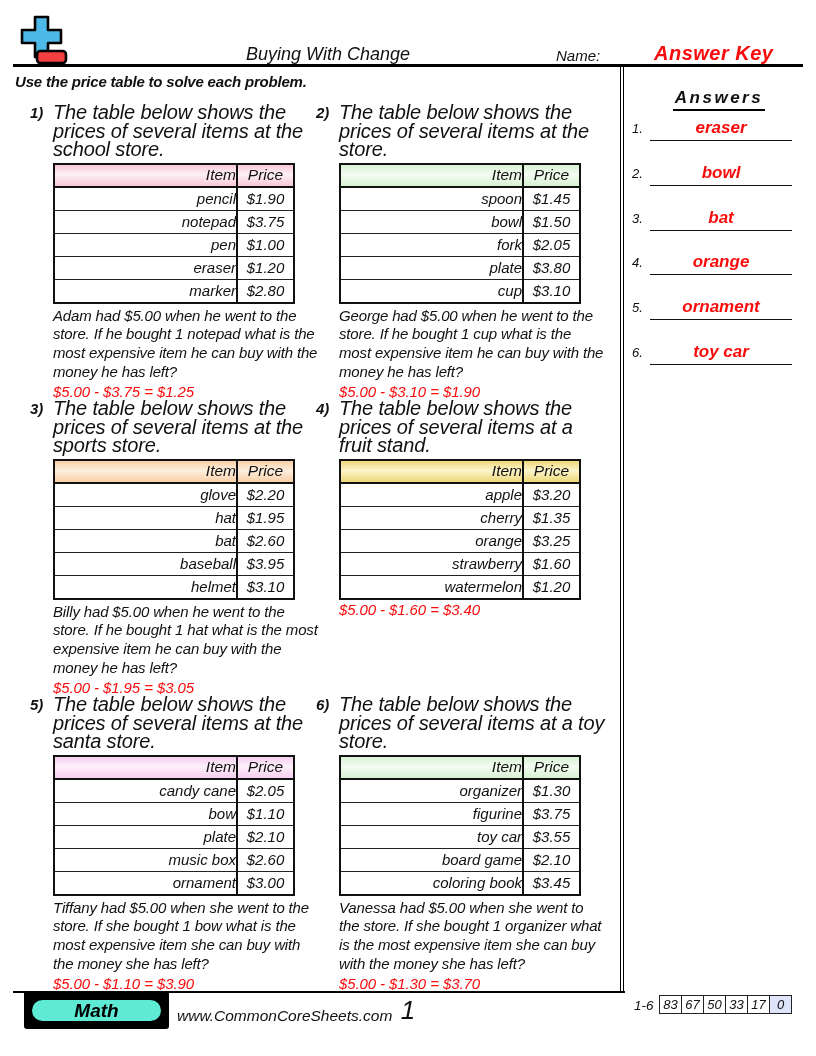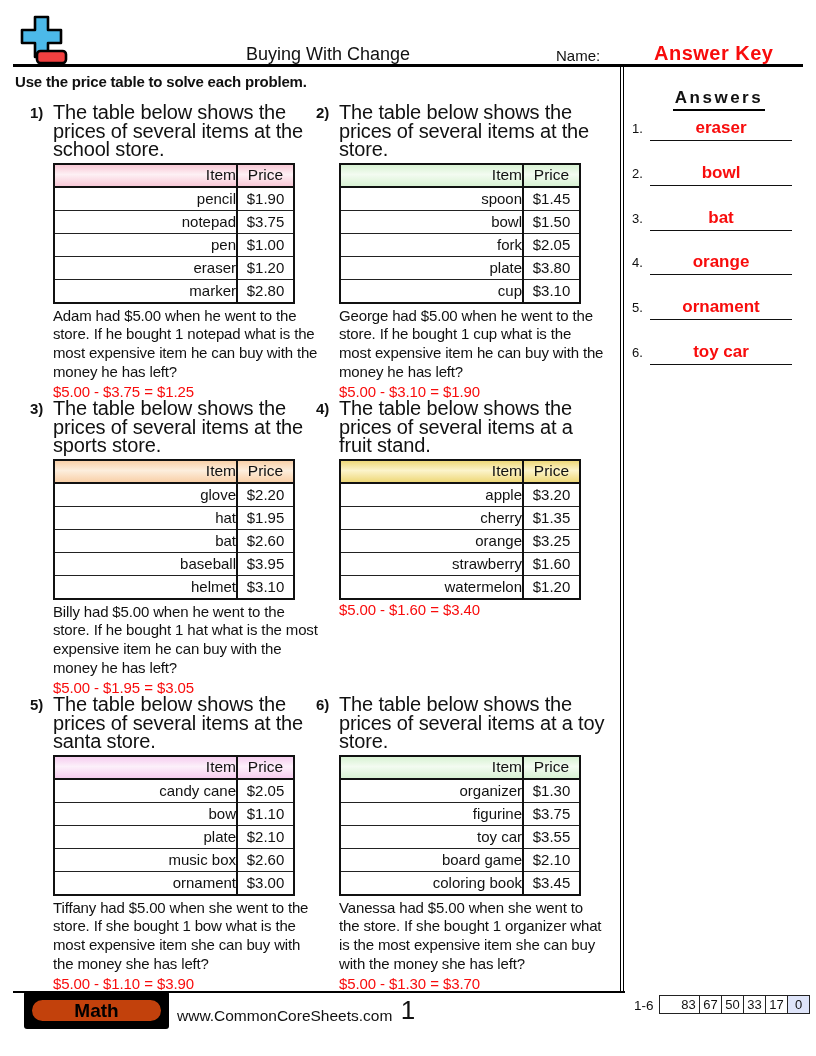--- a/index.html
+++ b/index.html
@@ -1,17 +1,17 @@
 <!DOCTYPE html>
 <html style="--red: #f80c0c;"><head>
 <meta charset="utf-8">
 <style>
   html,body{margin:0;padding:0;background:#fff;}
   .page{position:relative;width:816px;height:1056px;background:#fff;overflow:hidden;
-        font-family:"Liberation Sans","DejaVu Sans",sans-serif;color:#111;}
+        font-family:"Liberation Sans","DejaVu Sans",sans-serif;color:#111;font-style:italic;}
   .abs{position:absolute;}
 
   
   .logo{left:16px;top:12px;}
   .title{left:118px;top:44px;width:420px;text-align:center;font-size:18px;}
   .name-label{left:556px;top:47px;font-size:15px;}
   .answer-key{left:622px;top:42px;font-size:20px;font-weight:bold;color:var(--red);letter-spacing:.5px;margin-left:32px;}
   .header-rule{left:13px;top:64px;width:790px;height:3px;background:#000;}
   .instruction{left:15px;top:73px;font-size:15px;font-weight:bold;letter-spacing:-.2px;}
 
@@ -37,30 +37,30 @@
   .price-table th,.price-table td{border:1px solid #222;text-align:center;padding:0;
                font-size:15px;font-weight:normal;height:22px;overflow:hidden;}
   .price-table th{height:21px;border-bottom:2.5px solid #111;font-size:15.5px;}
   .price-table th:first-child,.price-table td:first-child{border-right:2px solid #111;text-align:right;}
   .story{font-size:15px;line-height:18.8px;margin-top:3px;width:266px;letter-spacing:-.15px;}
   .equation{font-size:15px;margin-top:1px;color:var(--red);letter-spacing:-.1px;}
 
   
   .footer-rule{left:13px;top:991px;width:612px;height:2px;background:#000;}
   .math-box{left:24px;top:991px;width:145px;height:38px;background:#000;border-radius:3px;}
-  .math-pill{position:absolute;left:6px;top:7px;right:6px;bottom:6px;background:#c2410c;
+  .math-pill{position:absolute;left:6px;top:7px;right:6px;bottom:6px;background:#5eead4;
              border:2.5px solid #000;border-radius:13px;display:flex;align-items:center;
              justify-content:center;font-weight:bold;font-size:19px;color:#000;}
   .website{left:177px;top:1007px;font-size:15.5px;}
   .pageno{left:300px;top:995px;width:216px;text-align:center;font-size:26px;}
   .score-label{left:634px;top:998px;font-size:13.5px;}
   .score-table{left:659px;top:995px;display:flex;border:1px solid #222;}
   .score-cell{width:21px;height:17px;border-left:1px solid #222;display:flex;
               align-items:center;justify-content:center;font-size:13px;background:#fff;}
-  .score-cell:first-child{border-left:none;margin-left:18px;}
+  .score-cell:first-child{border-left:none;}
 </style>
 </head>
 <body>
 
 <div class="page">
 
   <svg class="abs logo" width="52" height="52" viewBox="0 0 52 52">
     <path d="M19 5 h13 v13 h13 v13 h-13 v14 h-13 v-14 H6 V18 h13 Z" fill="#4cb9e9" stroke="#000" stroke-width="2.6" stroke-linejoin="round"></path>
     <rect x="21" y="39" width="29" height="12" rx="3.5" fill="#f24040" stroke="#000" stroke-width="2.6"></rect>
   </svg>

